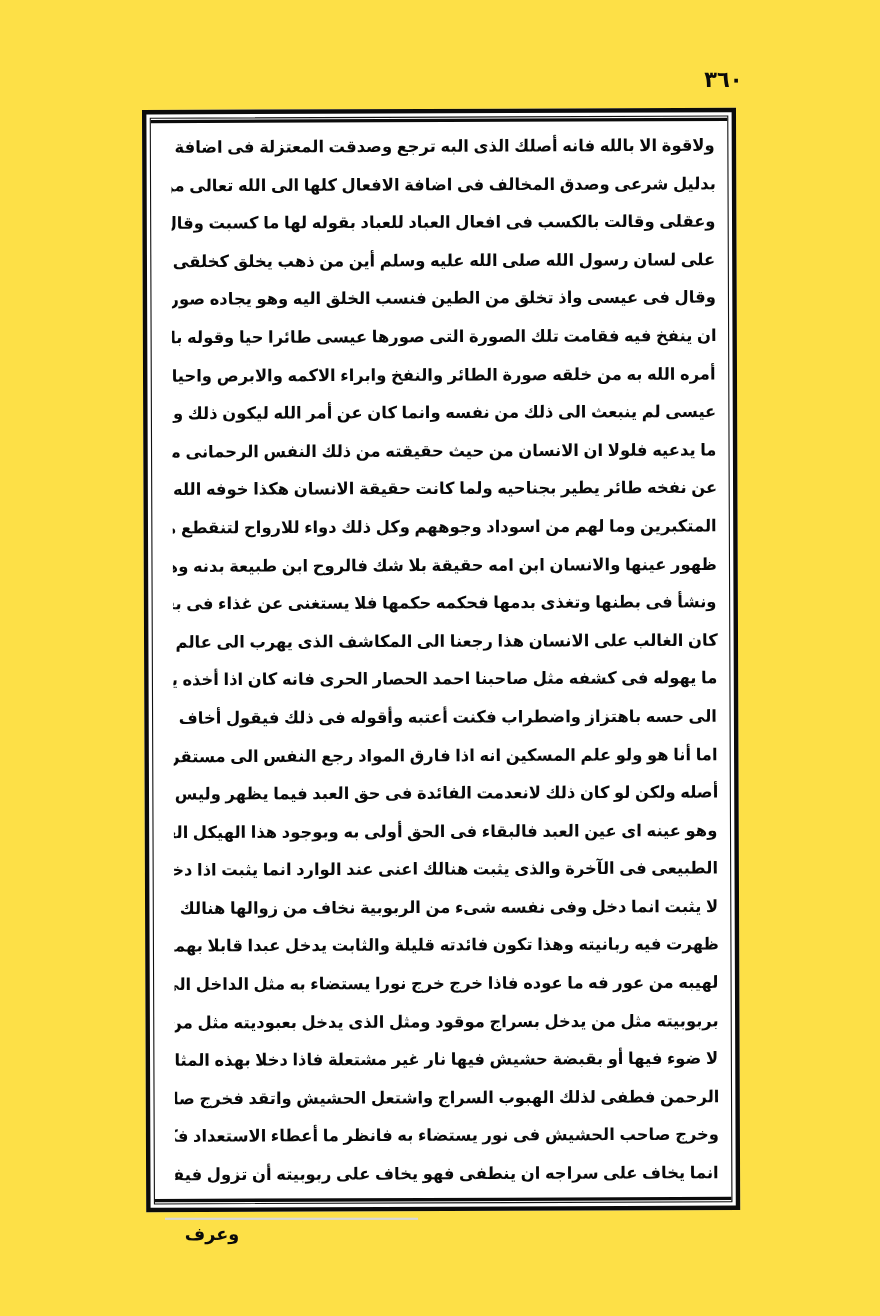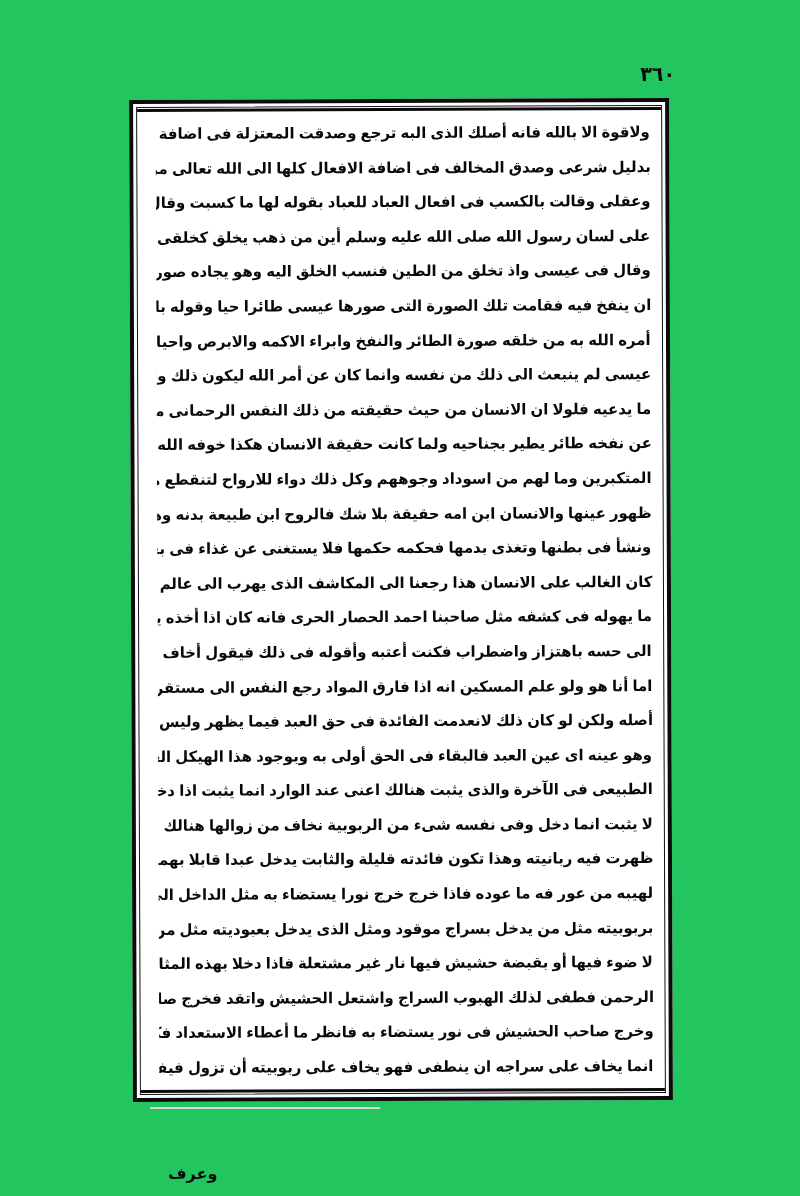--- a/index.html
+++ b/index.html
@@ -9,21 +9,21 @@
     background: #ffffff;
   }
   body {
     font-family: "DejaVu Sans", sans-serif;
   }
 
   .page {
     position: relative;
     width: 800px;
     height: 1196px;
-    background: #22c55e;
+    background: #fde047;
     overflow: hidden;
   }
 
   
   .folio {
     position: absolute;
     top: 62px;
     right: 125px;
     font-family: "DejaVu Sans", sans-serif;
     font-size: 19px;
@@ -104,21 +104,21 @@
   }
 
   
   .line:nth-child(3n+1)  { margin-right: 0.5px; }
   .line:nth-child(4n+2)  { margin-right: -0.5px; }
 
   
   .catchword {
     position: absolute;
     left: 168px;
-    top: 1164px;
+    top: 1112px;
     direction: rtl;
     font-family: "DejaVu Sans", sans-serif;
     font-size: 16px;
     font-weight: 700;
     color: #0a0a0a;
   }
 
   
   .scan-smudge {
     position: absolute;

